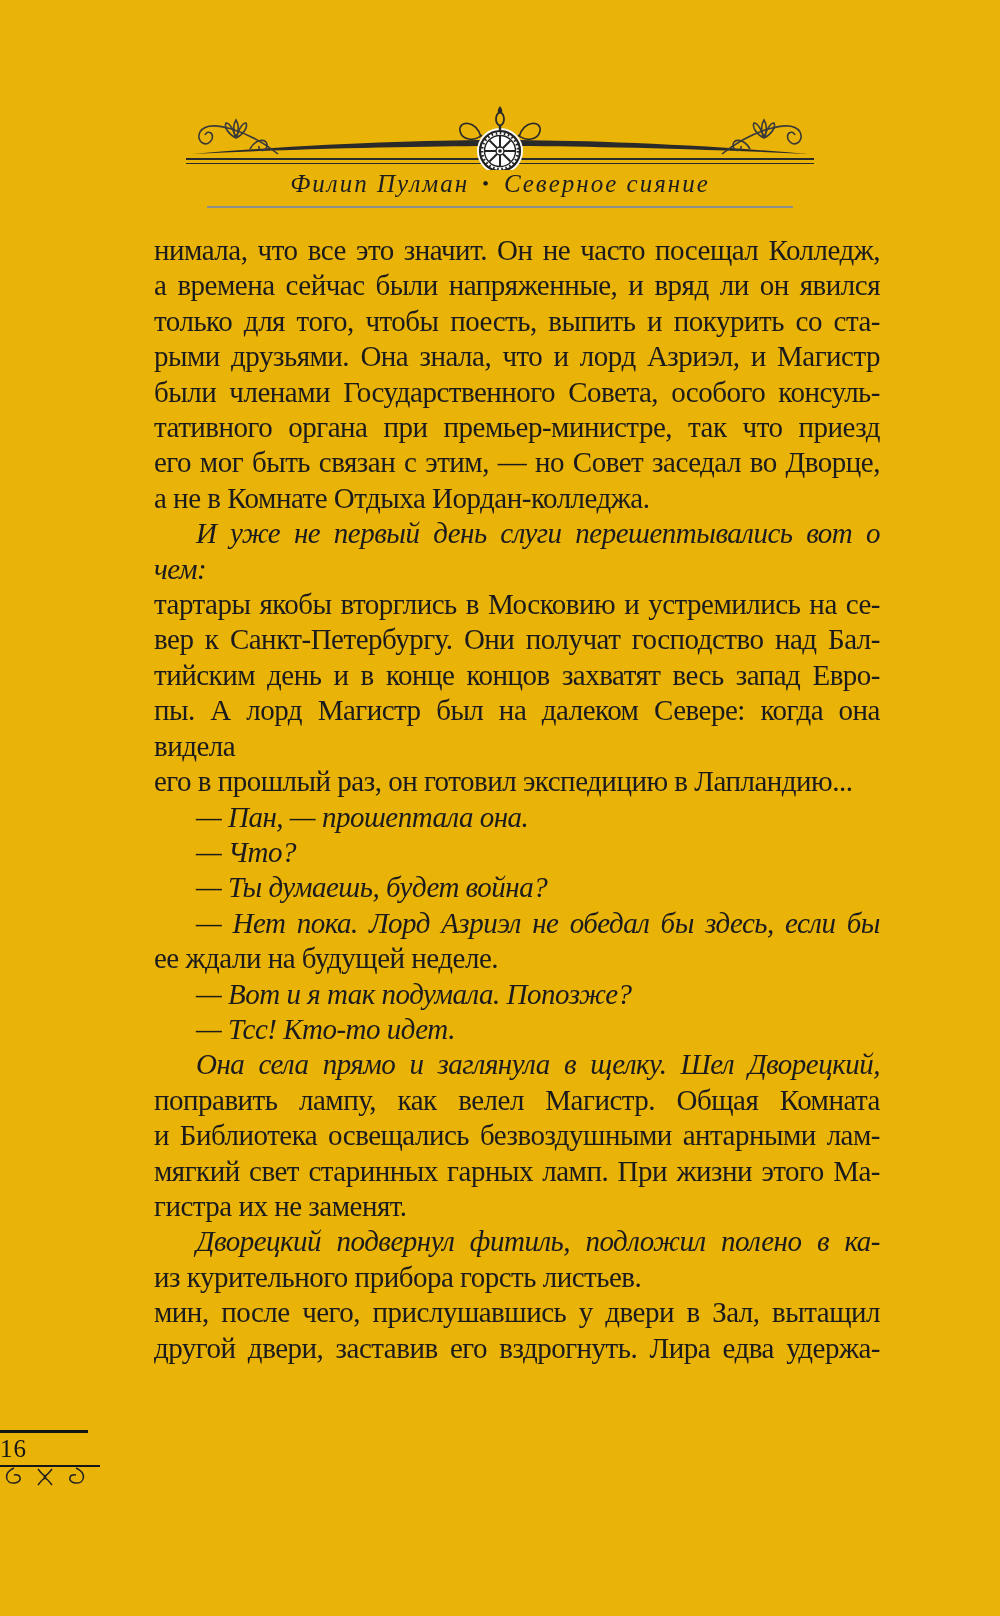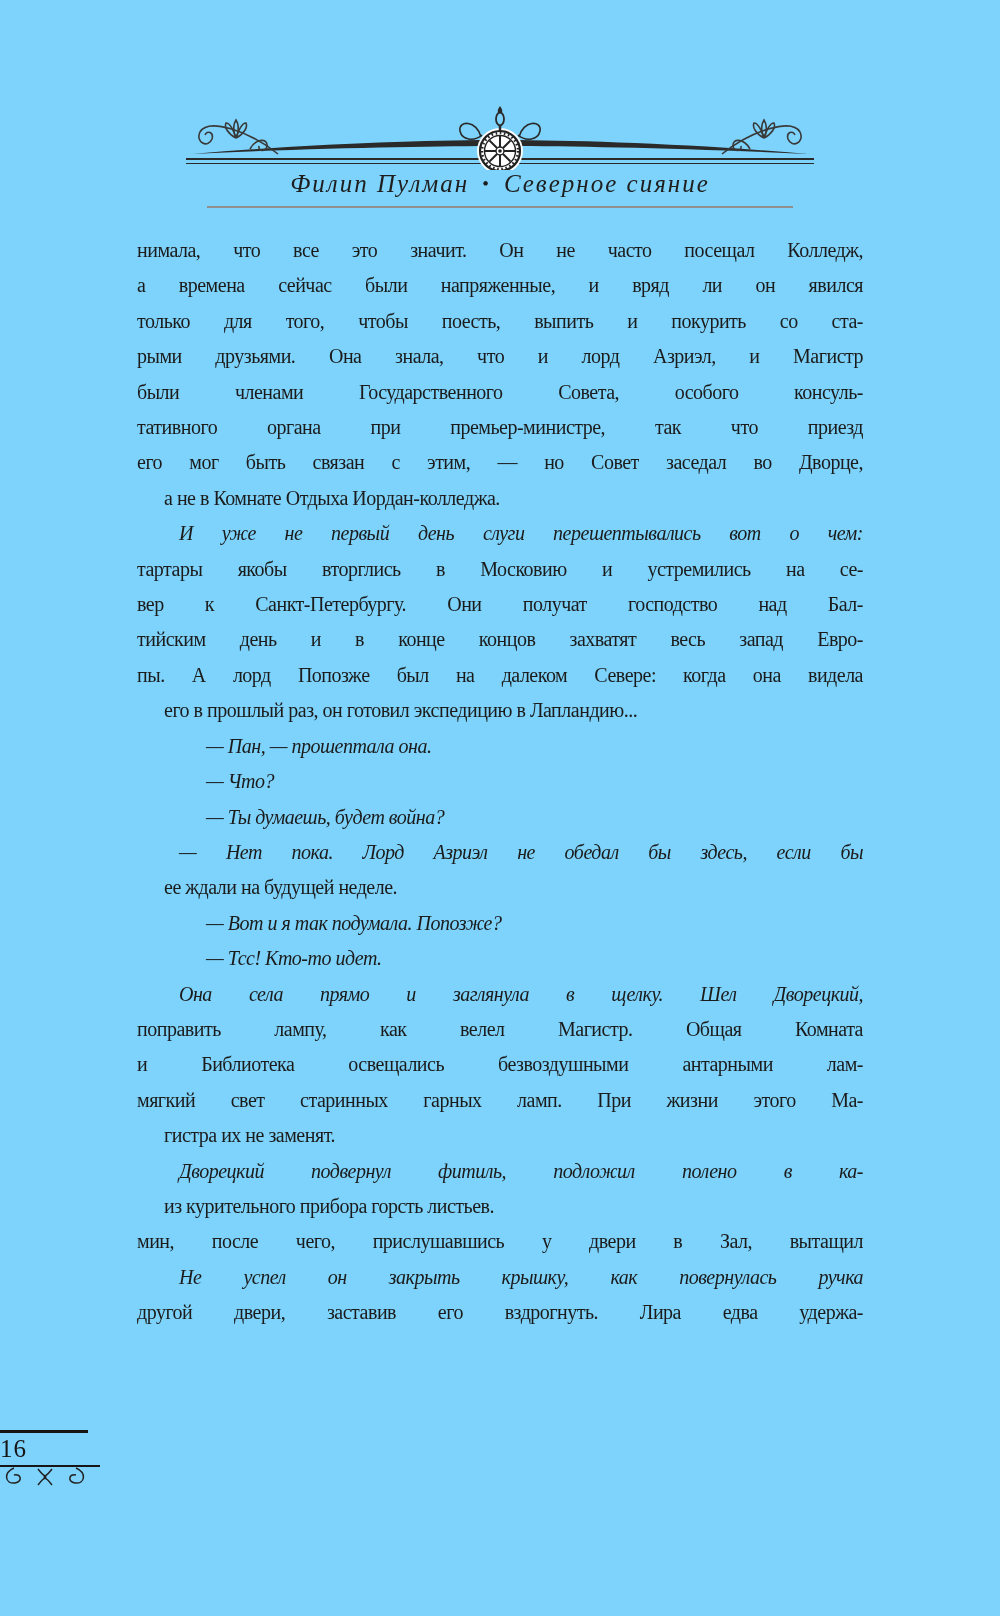--- a/index.html
+++ b/index.html
@@ -3,44 +3,44 @@
 <meta charset="utf-8">
 <style>
   html, body { margin:0; padding:0; }
   body {
     width:1000px; height:1616px;
     background:#ffffff;
     font-family:"Liberation Serif", "DejaVu Serif", serif;
     position:relative;
     overflow:hidden;
   }
-  .page { position:absolute; inset:0; background:#7dd3fc; color:#1b1b1b; }
+  .page { position:absolute; inset:0; background:#eab308; color:#1b1b1b; }
 
   
   .header-ornament { position:absolute; left:178px; top:104px; width:644px; height:66px; }
   .header-text {
     position:absolute; top:170px; left:0; width:100%;
     text-align:center; font-style:italic;
     font-size:25px; letter-spacing:2px; color:#1e1e1e;
     white-space:nowrap;
   }
   .header-text .sep { font-style:normal; font-size:19px; margin:0 13px; vertical-align:2px; }
   .header-rule {
     position:absolute; top:206px; left:207px; width:586px; height:2px;
     background:#8f8f8f;
   }
 
   
   .body-text {
-    position:absolute; top:233px; left:137px; width:726px;
-    font-size:20px; line-height:35.4px; letter-spacing:-0.5px;
+    position:absolute; top:233px; left:154px; width:726px;
+    font-size:29px; line-height:35.4px; letter-spacing:-0.5px;
     color:#1b1b1b;
   }
   .line { text-align:justify; text-align-last:justify; }
-  .line.end { text-align-last:left;margin-left:27px; }
+  .line.end { text-align-last:left; }
   .line.indent { text-indent:42px;font-style:italic; }
 
   
   .footer {
     position:absolute; top:1430px; left:0; width:100%;
     display:flex; flex-direction:column; align-items:flex-start;
   }
   .frule-top { width:88px; height:3px; background:#161616; }
   .pagenum { font-size:25px; line-height:31px; color:#161616; letter-spacing:1px; }
   .frule-bottom { width:100px; height:2px; background:#161616; margin-top:1px; }
@@ -110,38 +110,37 @@
       <div class="line">только для того, чтобы поесть, выпить и покурить со ста-</div>
       <div class="line">рыми друзьями. Она знала, что и лорд Азриэл, и Магистр</div>
       <div class="line">были членами Государственного Совета, особого консуль-</div>
       <div class="line">тативного органа при премьер-министре, так что приезд</div>
       <div class="line">его мог быть связан с этим, — но Совет заседал во Дворце,</div>
       <div class="line end">а не в Комнате Отдыха Иордан-колледжа.</div>
       <div class="line indent">И уже не первый день слуги перешептывались вот о чем:</div>
       <div class="line">тартары якобы вторглись в Московию и устремились на се-</div>
       <div class="line">вер к Санкт-Петербургу. Они получат господство над Бал-</div>
       <div class="line">тийским день и в конце концов захватят весь запад Евро-</div>
-      <div class="line">пы. А лорд Попозже был на далеком Севере: когда она видела</div>
+      <div class="line">пы. А лорд Магистр был на далеком Севере: когда она видела</div>
       <div class="line end">его в прошлый раз, он готовил экспедицию в Лапландию...</div>
       <div class="line indent end">— Пан, — прошептала она.</div>
       <div class="line indent end">— Что?</div>
       <div class="line indent end">— Ты думаешь, будет война?</div>
       <div class="line indent">— Нет пока. Лорд Азриэл не обедал бы здесь, если бы</div>
       <div class="line end">ее ждали на будущей неделе.</div>
       <div class="line indent end">— Вот и я так подумала. Попозже?</div>
       <div class="line indent end">— Тсс! Кто-то идет.</div>
       <div class="line indent">Она села прямо и заглянула в щелку. Шел Дворецкий,</div>
       <div class="line">поправить лампу, как велел Магистр. Общая Комната</div>
       <div class="line">и Библиотека освещались безвоздушными антарными лам-</div>
       <div class="line">мягкий свет старинных гарных ламп. При жизни этого Ма-</div>
       <div class="line end">гистра их не заменят.</div>
       <div class="line indent">Дворецкий подвернул фитиль, подложил полено в ка-</div>
       <div class="line end">из курительного прибора горсть листьев.</div>
       <div class="line">мин, после чего, прислушавшись у двери в Зал, вытащил</div>
-      <div class="line indent">Не успел он закрыть крышку, как повернулась ручка</div>
       <div class="line">другой двери, заставив его вздрогнуть. Лира едва удержа-</div>
     </div>
 
   <div class="footer">
     <div class="frule-top"></div>
     <div class="pagenum">16</div>
     <div class="frule-bottom"></div>
     <svg class="footer-flourish" width="90" height="22" viewBox="0 0 90 22">
       <g stroke="#222222" stroke-width="1.5" fill="none">
         <path d="M14,2 C3,7 5,18 15,17 C23,16 21,7 14,9"></path>

